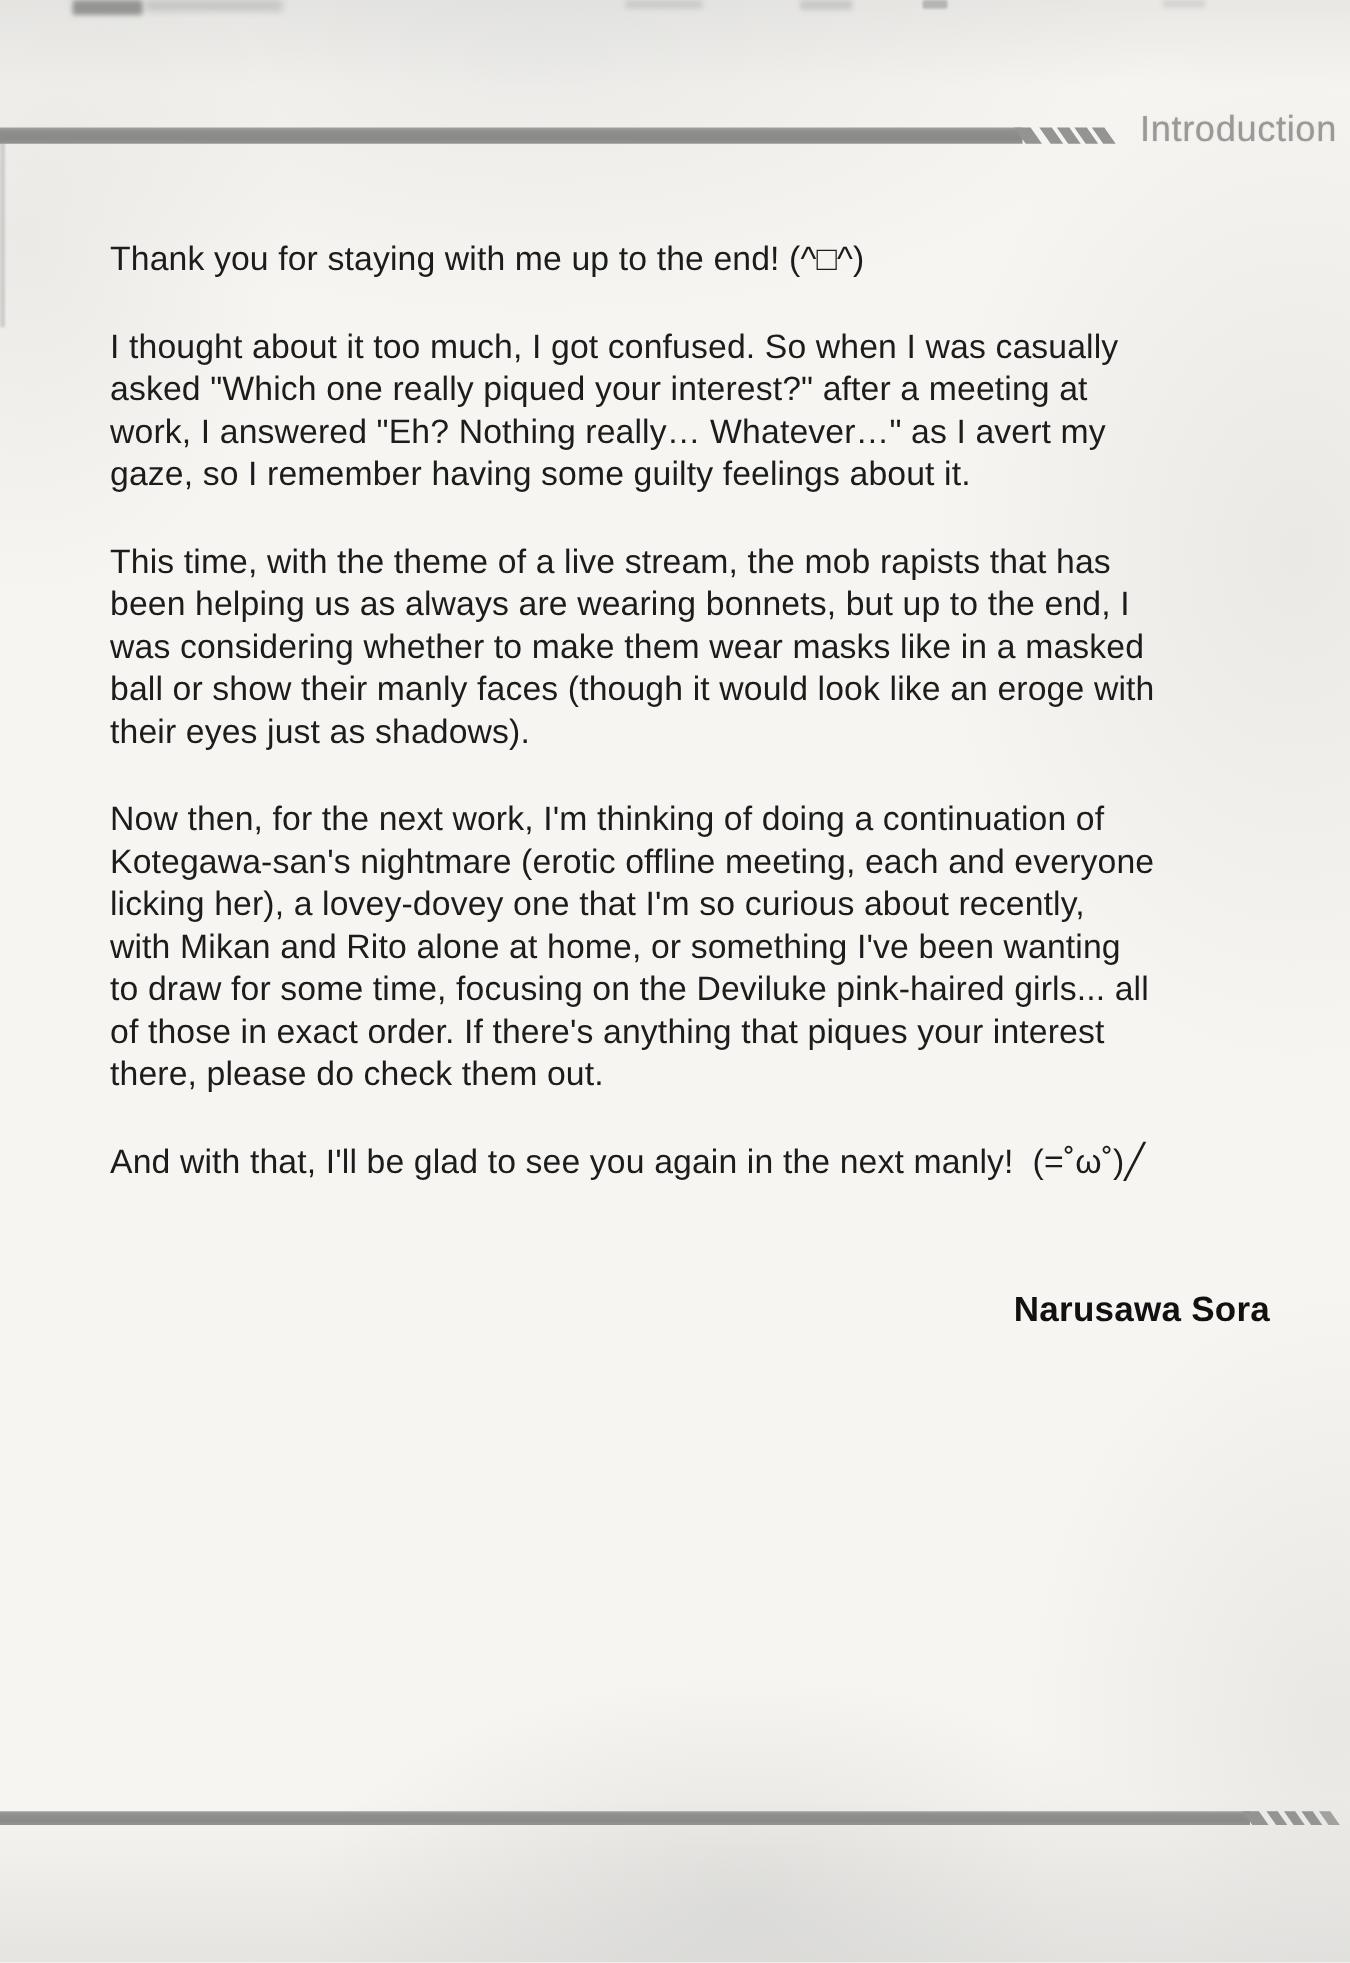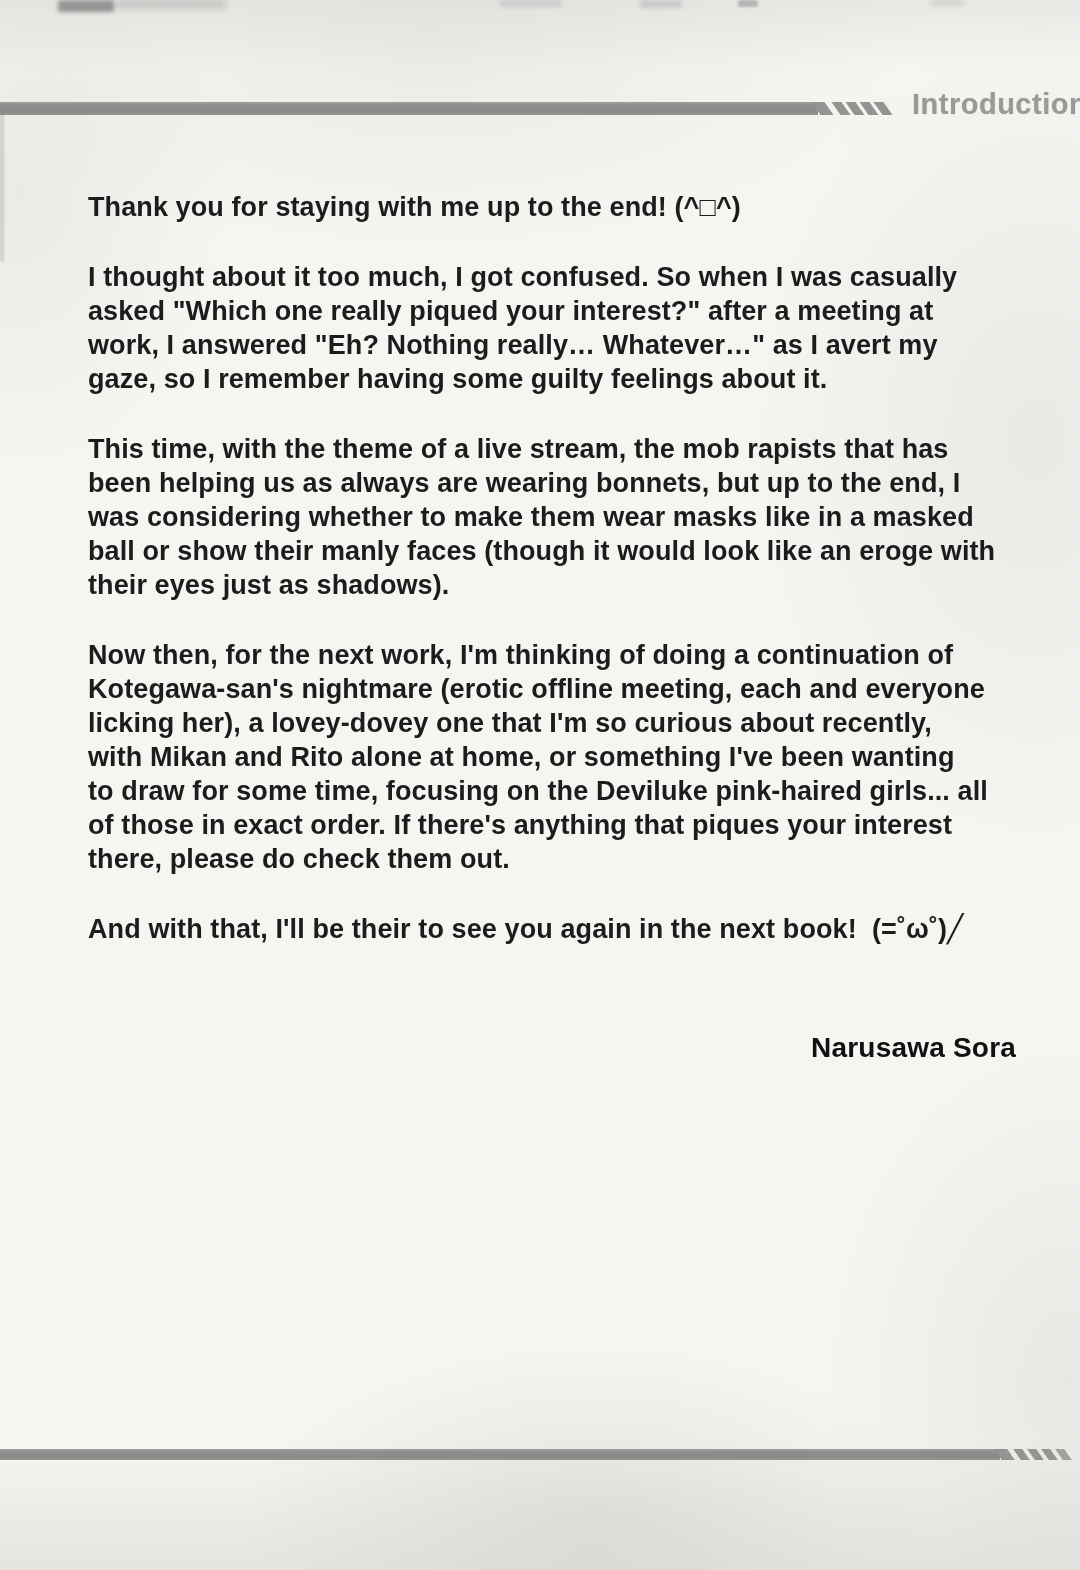--- a/index.html
+++ b/index.html
@@ -50,34 +50,32 @@
   }
   .stripe.top-row { top: 102px; height: 13px; width: 10px; }
   .stripe.bottom-row { top: 1449px; height: 11px; width: 9px; }
   .stripe.cap { width: 13px; }
 
   .header-title {
     position: absolute;
     top: 88px; left: 912px;
     width: 168px;
     font-size: 29px;
-    font-weight: bold;
+    font-weight: normal;
     letter-spacing: 0.5px;
     color: #999997;
     text-shadow: 0 0 1px rgba(153,153,151,0.6);
-    text-align: center;
   }
 
   
   .page-body {
     position: absolute;
     left: 88px; top: 190px;
     width: 920px;
     color: #1c1c1c;
-    font-weight: bold;
   }
   .page-body p {
     margin: 0 0 36px 0;
     font-size: 27px;
     line-height: 34px;
     white-space: pre;            
     letter-spacing: 0.1px;
   }
 
   .signature {
@@ -124,21 +122,21 @@
 was considering whether to make them wear masks like in a masked
 ball or show their manly faces (though it would look like an eroge with
 their eyes just as shadows).</p>
   <p>Now then, for the next work, I'm thinking of doing a continuation of
 Kotegawa-san's nightmare (erotic offline meeting, each and everyone
 licking her), a lovey-dovey one that I'm so curious about recently,
 with Mikan and Rito alone at home, or something I've been wanting
 to draw for some time, focusing on the Deviluke pink-haired girls... all
 of those in exact order. If there's anything that piques your interest
 there, please do check them out.</p>
-  <p>And with that, I'll be their to see you again in the next book!  (=˚ω˚)╱</p>
+  <p>And with that, I'll be glad to see you again in the next manly!  (=˚ω˚)╱</p>
 </div>
 
 <div class="signature">Narusawa Sora</div>
 
 <div>
   <div class="rule bottom"></div>
   <div class="stripe bottom-row cap" style="left:998px"></div>
   <div class="stripe bottom-row" style="left:1017px"></div>
   <div class="stripe bottom-row" style="left:1031px"></div>
   <div class="stripe bottom-row" style="left:1045px"></div>

